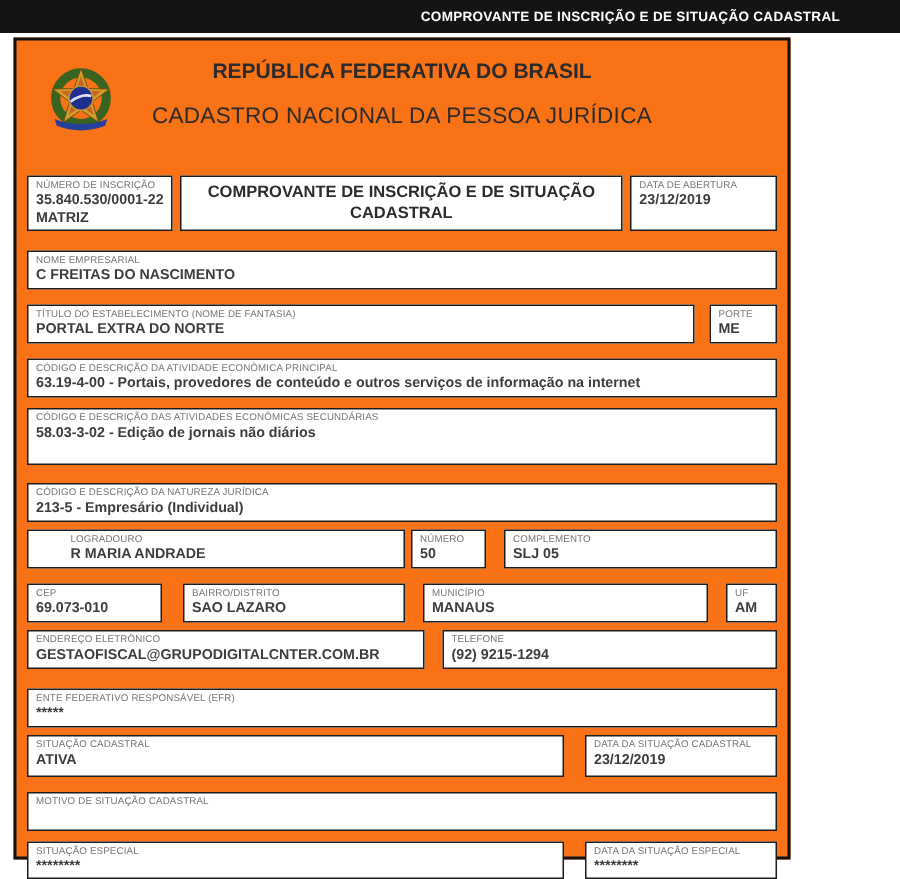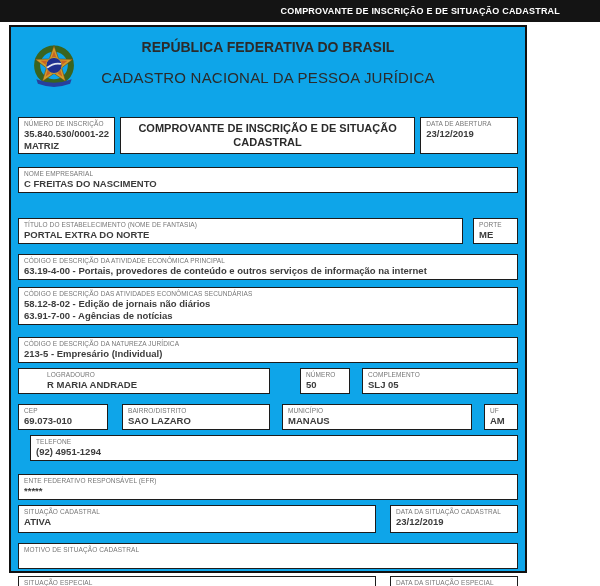--- a/index.html
+++ b/index.html
@@ -8,21 +8,21 @@
 
   .top-bar {
     position: absolute; left: 0; top: 0; width: 600px; height: 22px;
     background: #141414; display: flex; align-items: center; justify-content: flex-end;
     padding-right: 40px;
   }
   .top-bar-title { color: #ffffff; font-size: 9px; font-weight: bold; letter-spacing: 0.2px; }
 
   .page {
     position: absolute; left: 9px; top: 25px; width: 518px; height: 548px;
-    background: #0ea5e9; border: 2px solid #111111;
+    background: #f97316; border: 2px solid #111111;
     padding: 0 7px;
   }
 
   .header { position: relative; height: 74px; margin-bottom: 2px; }
   .logo { position: absolute; left: 13px; top: 15px; width: 46px; height: 50px; }
   .title1 { position: absolute; top: 12px; left: 0; width: 100%; text-align: center;
             font-size: 14px; font-weight: bold; color: #2b2b2b; }
   .title2 { position: absolute; top: 42px; left: 0; width: 100%; text-align: center;
             font-size: 15px; font-weight: normal; color: #2b2b2b; letter-spacing: 0.2px; }
 
@@ -78,59 +78,58 @@
     </div>
   </div>
 
   <div class="row" style="margin-top:13px;">
     <div class="fbox grow">
       <div class="flabel">NOME EMPRESARIAL</div>
       <div class="fvalue">C FREITAS DO NASCIMENTO</div>
     </div>
   </div>
 
-  <div class="row" style="margin-top:25px;">
+  <div class="row" style="margin-top:10px;">
     <div class="fbox grow">
       <div class="flabel">TÍTULO DO ESTABELECIMENTO (NOME DE FANTASIA)</div>
       <div class="fvalue">PORTAL EXTRA DO NORTE</div>
     </div>
     <div class="fbox" style="width:45px; margin-left:10px;">
       <div class="flabel">PORTE</div>
       <div class="fvalue">ME</div>
     </div>
   </div>
 
   <div class="row" style="margin-top:10px;">
     <div class="fbox grow">
       <div class="flabel">CÓDIGO E DESCRIÇÃO DA ATIVIDADE ECONÔMICA PRINCIPAL</div>
       <div class="fvalue">63.19-4-00 - Portais, provedores de conteúdo e outros serviços de informação na internet</div>
     </div>
   </div>
 
   <div class="row" style="margin-top:7px;">
     <div class="fbox grow" style="min-height:38px;">
       <div class="flabel">CÓDIGO E DESCRIÇÃO DAS ATIVIDADES ECONÔMICAS SECUNDÁRIAS</div>
-      <div class="fvalue">58.12-8-02 - Edição de jornais não diários</div>
-      <div class="fvalue">63.91-7-00 - Agências de notícias</div>
+      <div class="fvalue">58.03-3-02 - Edição de jornais não diários</div>
     </div>
   </div>
 
   <div class="row" style="margin-top:12px;">
     <div class="fbox grow">
       <div class="flabel">CÓDIGO E DESCRIÇÃO DA NATUREZA JURÍDICA</div>
       <div class="fvalue">213-5 - Empresário (Individual)</div>
     </div>
   </div>
 
   <div class="row" style="margin-top:5px;">
     <div class="fbox" style="width:252px;padding-left:28px;">
       <div class="flabel">LOGRADOURO</div>
       <div class="fvalue">R MARIA ANDRADE</div>
     </div>
-    <div class="fbox" style="width:50px; margin-left:30px;">
+    <div class="fbox" style="width:50px; margin-left:4px;">
       <div class="flabel">NÚMERO</div>
       <div class="fvalue">50</div>
     </div>
     <div class="fbox grow" style="margin-left:12px;">
       <div class="flabel">COMPLEMENTO</div>
       <div class="fvalue">SLJ 05</div>
     </div>
   </div>
 
   <div class="row" style="margin-top:10px;">
@@ -146,23 +145,27 @@
       <div class="flabel">MUNICÍPIO</div>
       <div class="fvalue">MANAUS</div>
     </div>
     <div class="fbox" style="width:34px; margin-left:12px;">
       <div class="flabel">UF</div>
       <div class="fvalue">AM</div>
     </div>
   </div>
 
   <div class="row" style="margin-top:5px;">
+    <div class="fbox" style="width:265px;">
+      <div class="flabel">ENDEREÇO ELETRÔNICO</div>
+      <div class="fvalue">GESTAOFISCAL@GRUPODIGITALCNTER.COM.BR</div>
+    </div>
     <div class="fbox grow" style="margin-left:12px;">
       <div class="flabel">TELEFONE</div>
-      <div class="fvalue">(92) 4951-1294</div>
+      <div class="fvalue">(92) 9215-1294</div>
     </div>
   </div>
 
   <div class="row" style="margin-top:13px;">
     <div class="fbox grow">
       <div class="flabel">ENTE FEDERATIVO RESPONSÁVEL (EFR)</div>
       <div class="fvalue">*****</div>
     </div>
   </div>
 

